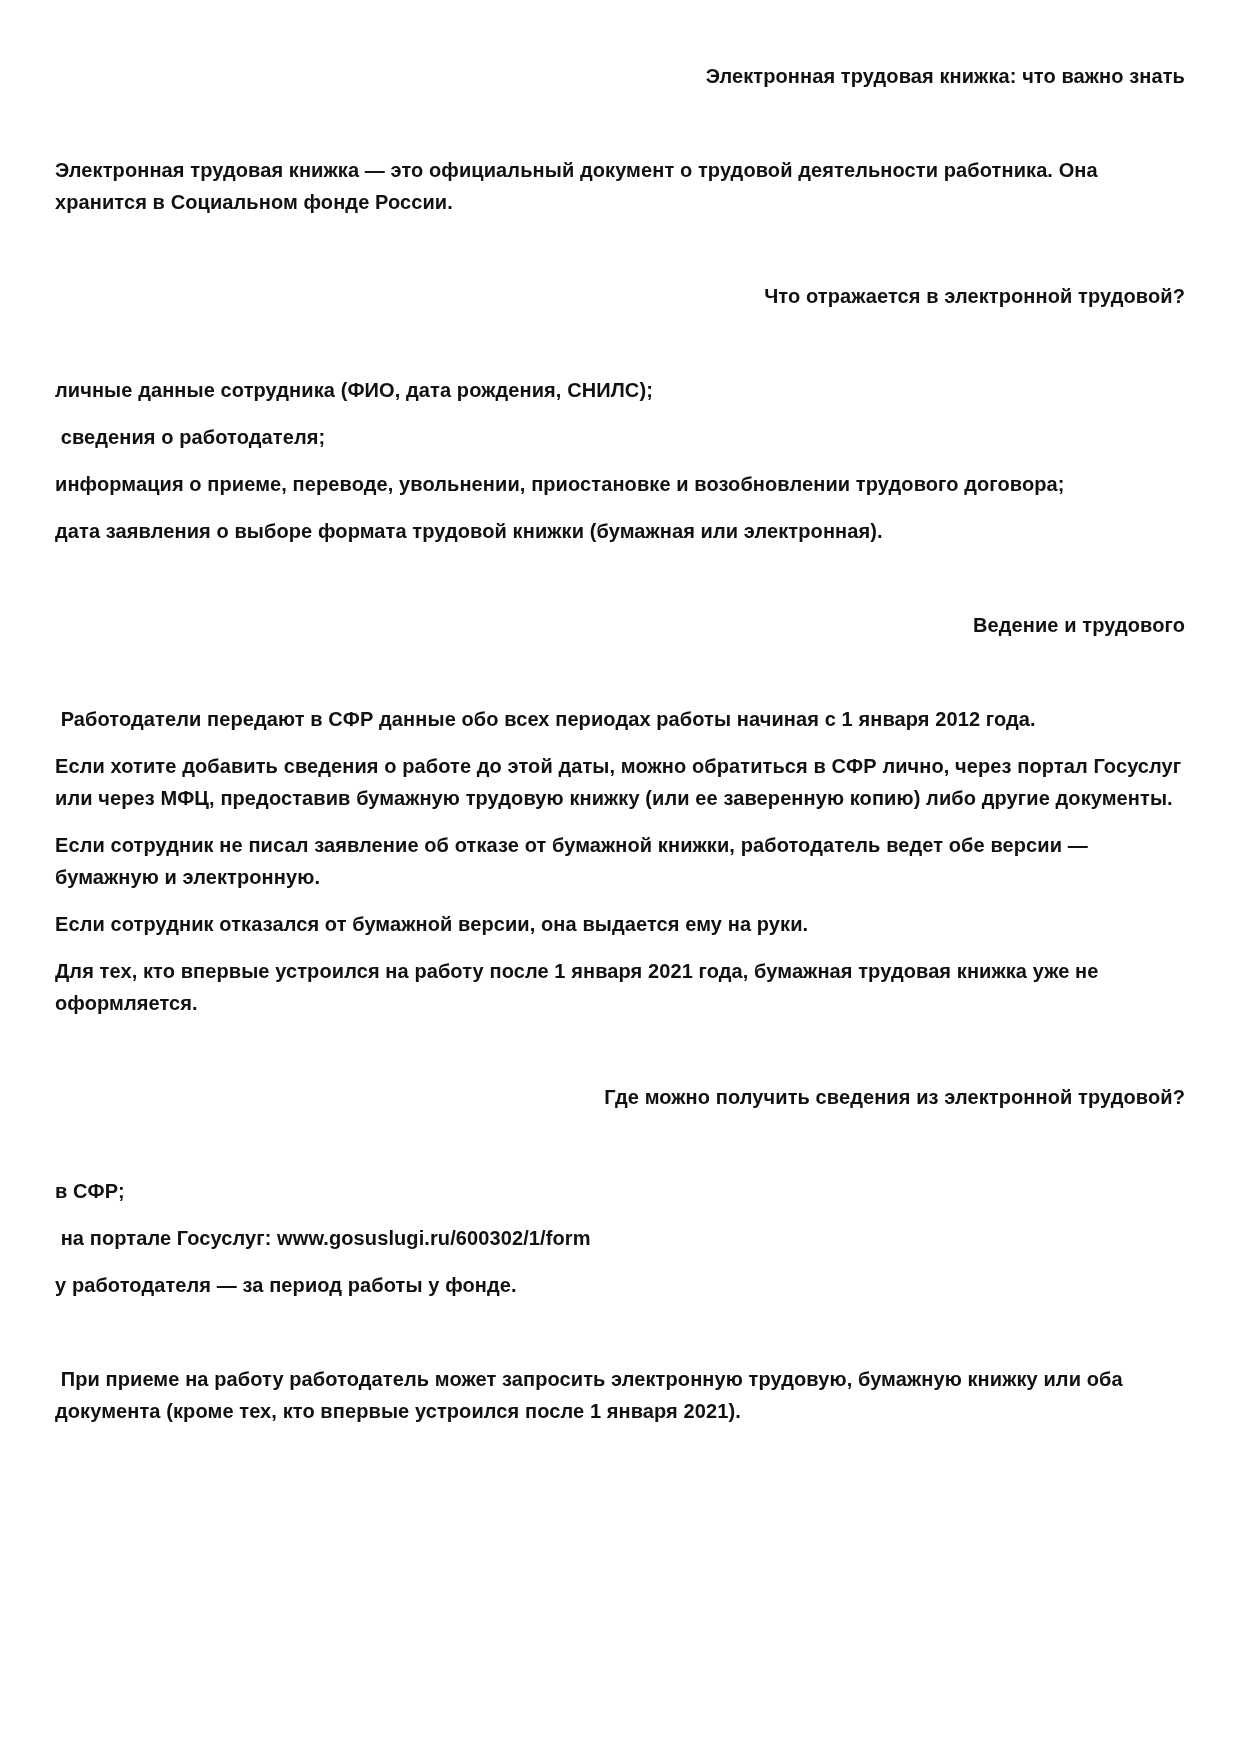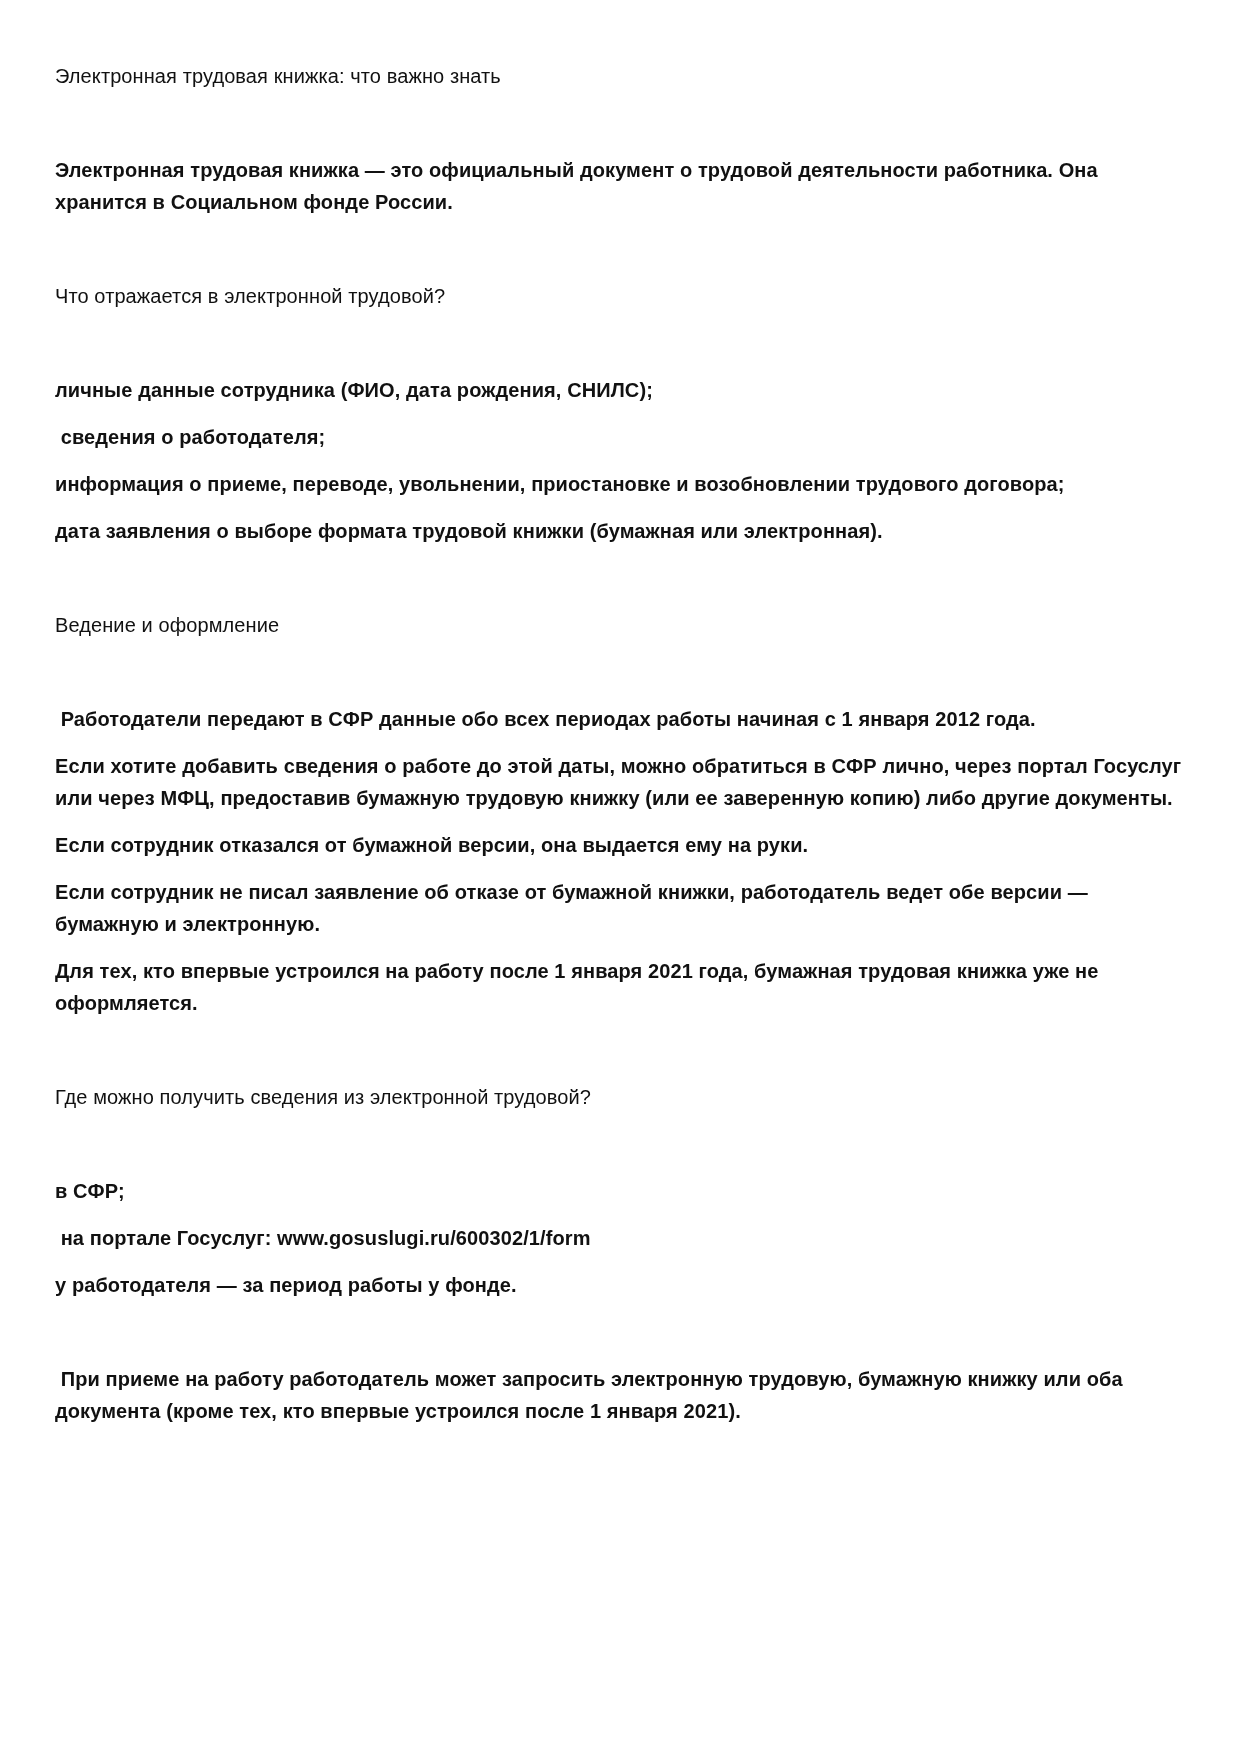--- a/index.html
+++ b/index.html
@@ -24,21 +24,22 @@
     margin: 0 0 15px 0;
     font-size: 20px;
     line-height: 32px;
     font-weight: 700;
     letter-spacing: 0.1px;
     white-space: pre-wrap;
     color: #111111;
   }
   
   .heading {
-    font-weight: 400;
+    font-weight: 700;
+    text-align: right;
   }
   .blank-line {
     height: 47px; 
   }
 </style>
 </head>
 <body>
 
 <div class="page">
 
@@ -54,28 +55,28 @@
 
   <div class="blank-line"></div>
 
   <p class="para">личные данные сотрудника (ФИО, дата рождения, СНИЛС);</p>
   <p class="para"> сведения о работодателя;</p>
   <p class="para">информация о приеме, переводе, увольнении, приостановке и возобновлении трудового договора;</p>
   <p class="para">дата заявления о выборе формата трудовой книжки (бумажная или электронная).</p>
 
   <div class="blank-line"></div>
 
-  <p class="para heading">Ведение и оформление</p>
+  <p class="para heading">Ведение и трудового</p>
 
   <div class="blank-line"></div>
 
   <p class="para"> Работодатели передают в СФР данные обо всех периодах работы начиная с 1 января 2012 года.</p>
   <p class="para">Если хотите добавить сведения о работе до этой даты, можно обратиться в СФР лично, через портал Госуслуг или через МФЦ, предоставив бумажную трудовую книжку (или ее заверенную копию) либо другие документы.</p>
+  <p class="para">Если сотрудник не писал заявление об отказе от бумажной книжки, работодатель ведет обе версии — бумажную и электронную.</p>
   <p class="para">Если сотрудник отказался от бумажной версии, она выдается ему на руки.</p>
-  <p class="para">Если сотрудник не писал заявление об отказе от бумажной книжки, работодатель ведет обе версии — бумажную и электронную.</p>
   <p class="para">Для тех, кто впервые устроился на работу после 1 января 2021 года, бумажная трудовая книжка уже не оформляется.</p>
 
   <div class="blank-line"></div>
 
   <p class="para heading">Где можно получить сведения из электронной трудовой?</p>
 
   <div class="blank-line"></div>
 
   <p class="para">в СФР;</p>
   <p class="para"> на портале Госуслуг: www.gosuslugi.ru/600302/1/form</p>

